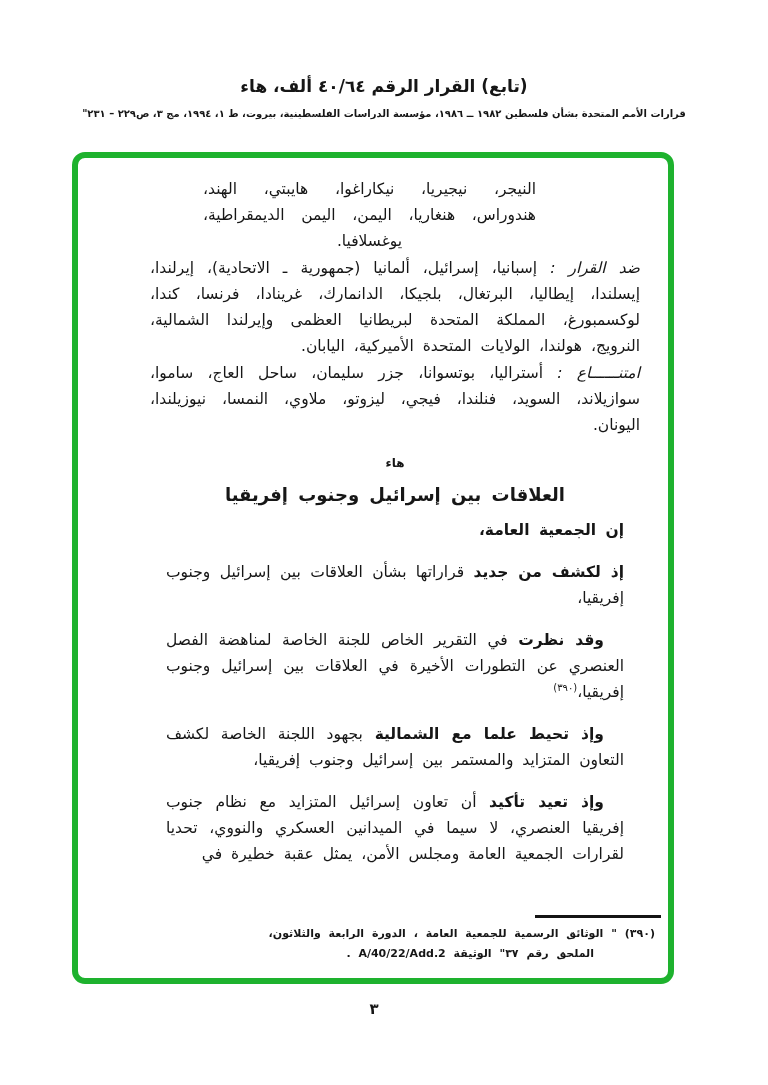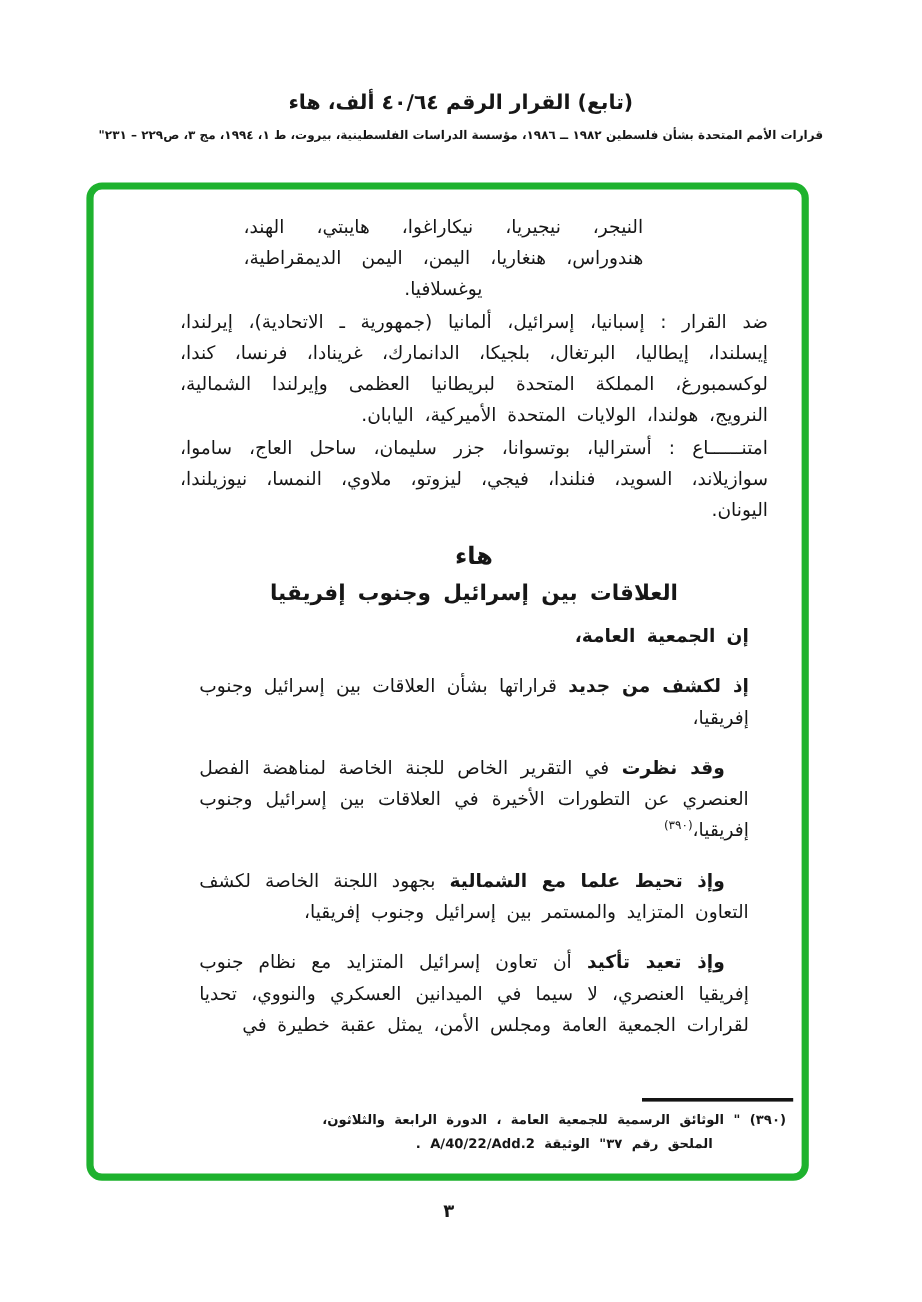--- a/index.html
+++ b/index.html
@@ -37,25 +37,25 @@
     word-spacing: 4px;
     height: 100%; box-sizing: border-box;
   }
 
   .continuation {
     margin: 0; padding-left: 53px; padding-right: 104px;
     text-align: justify; text-align-last: center;
   }
   .vote-entry { margin: 1px 0 0 0; text-align: justify; }
   .vote-entry.center-last { text-align-last: center; }
-  .vote-label { white-space: nowrap; }
+  .vote-label { white-space: nowrap; font-style: italic; }
 
   .section-letter {
     margin: 12px 0 0 0; text-align: center;
-    font-weight: bold; font-size: 20px;
+    font-weight: bold; font-size: 12px;
   }
   .section-title {
     margin: 6px 0 0 0; text-align: center;
     font-weight: bold; font-size: 18px;
   }
 
   .para { margin: 16px; text-align: justify; }
   .para.first { margin-top: 9px; }
   .para.indent { text-indent: 20px; }
   .para sup { font-size: 10px; line-height: 0; }

